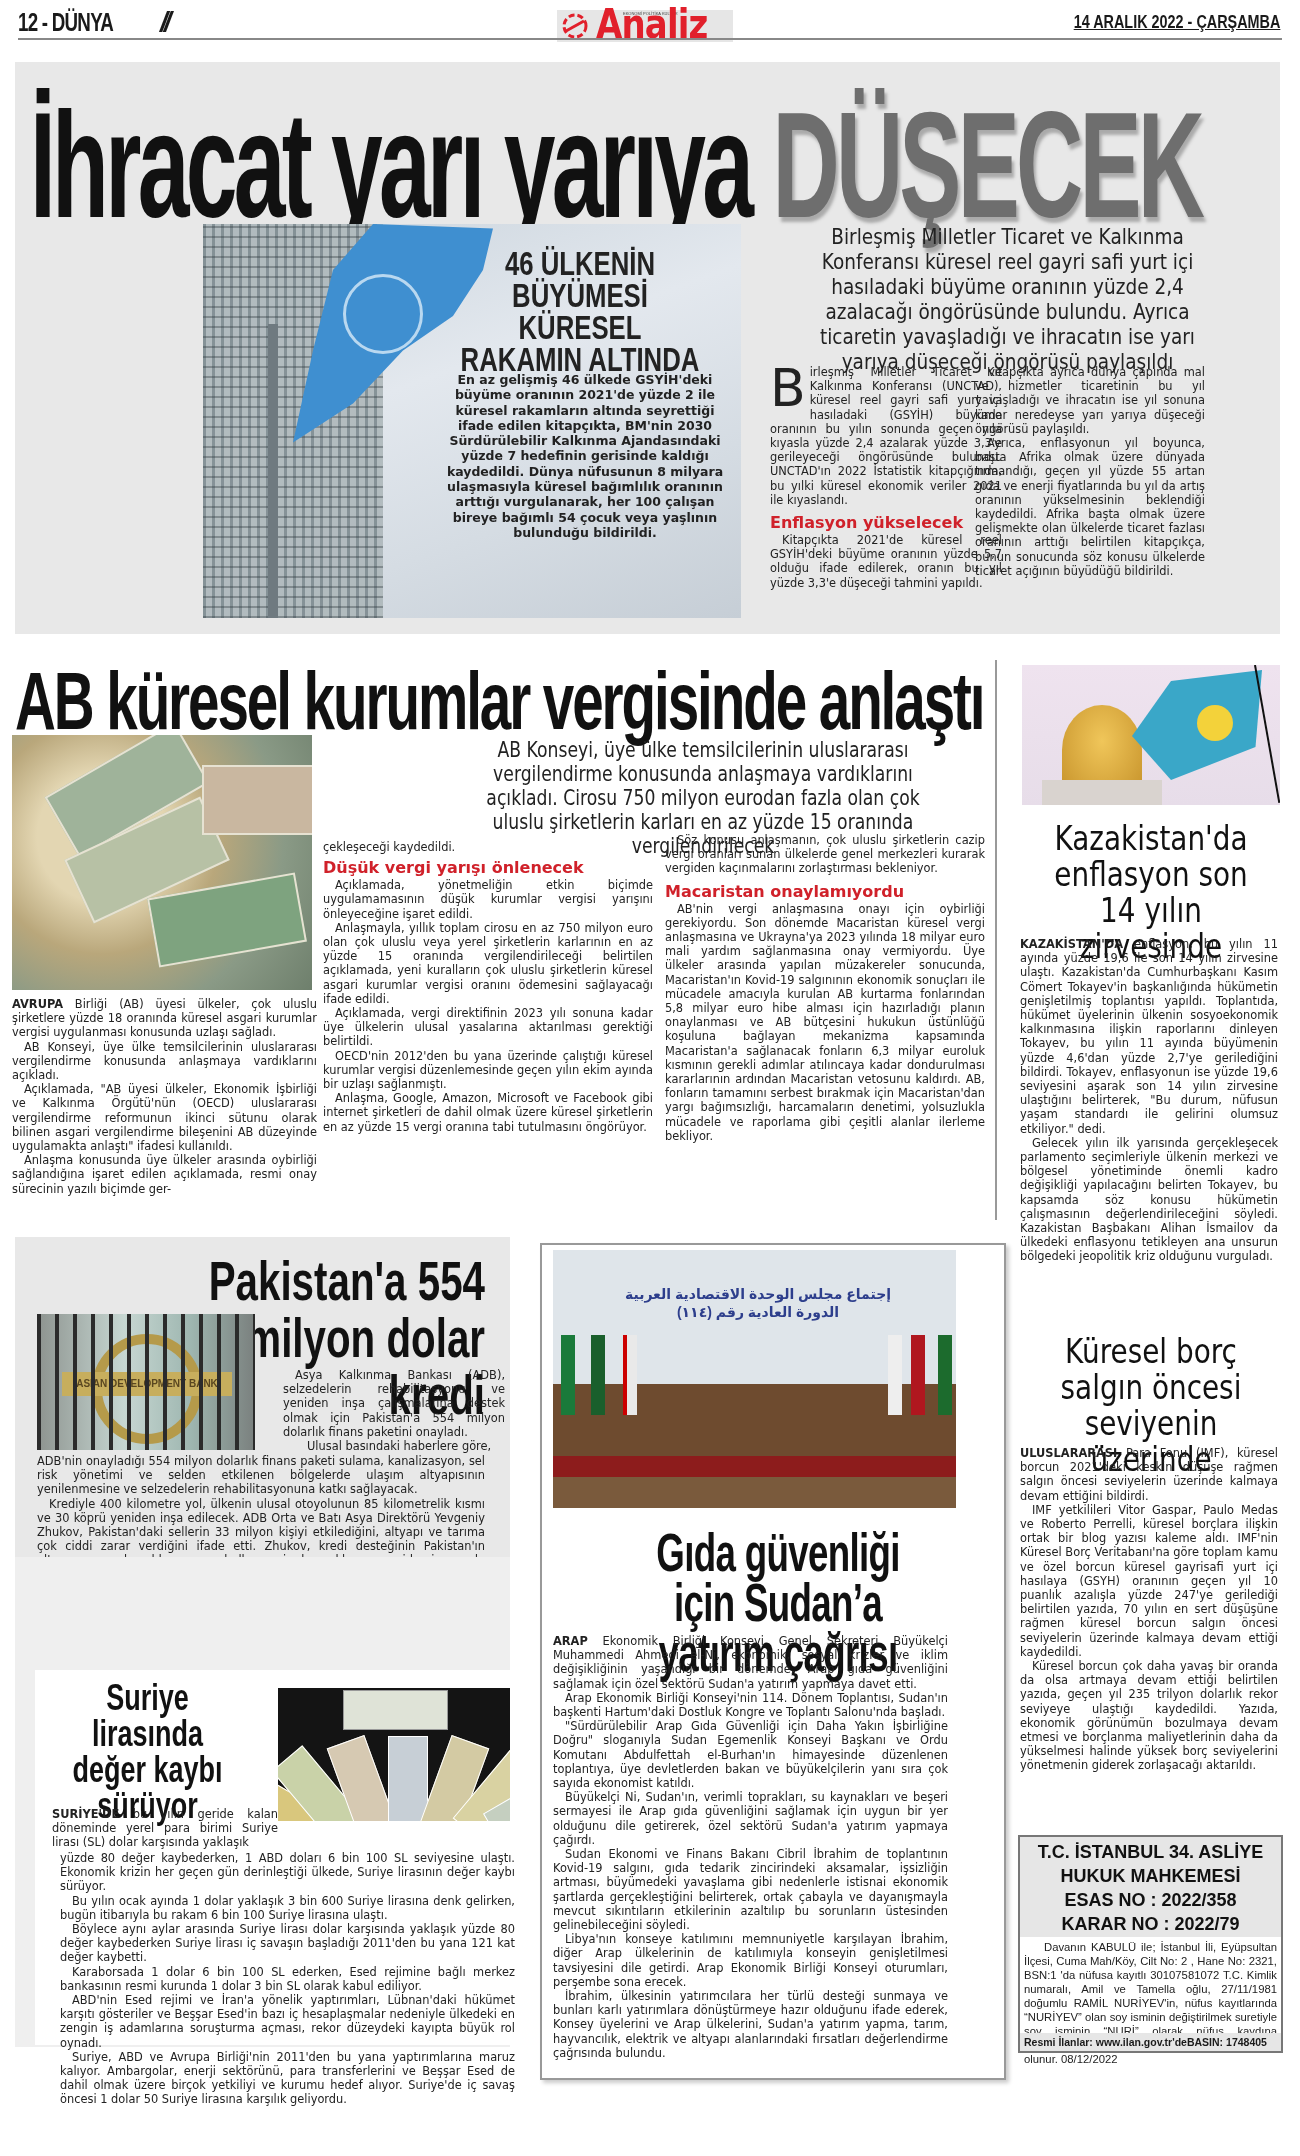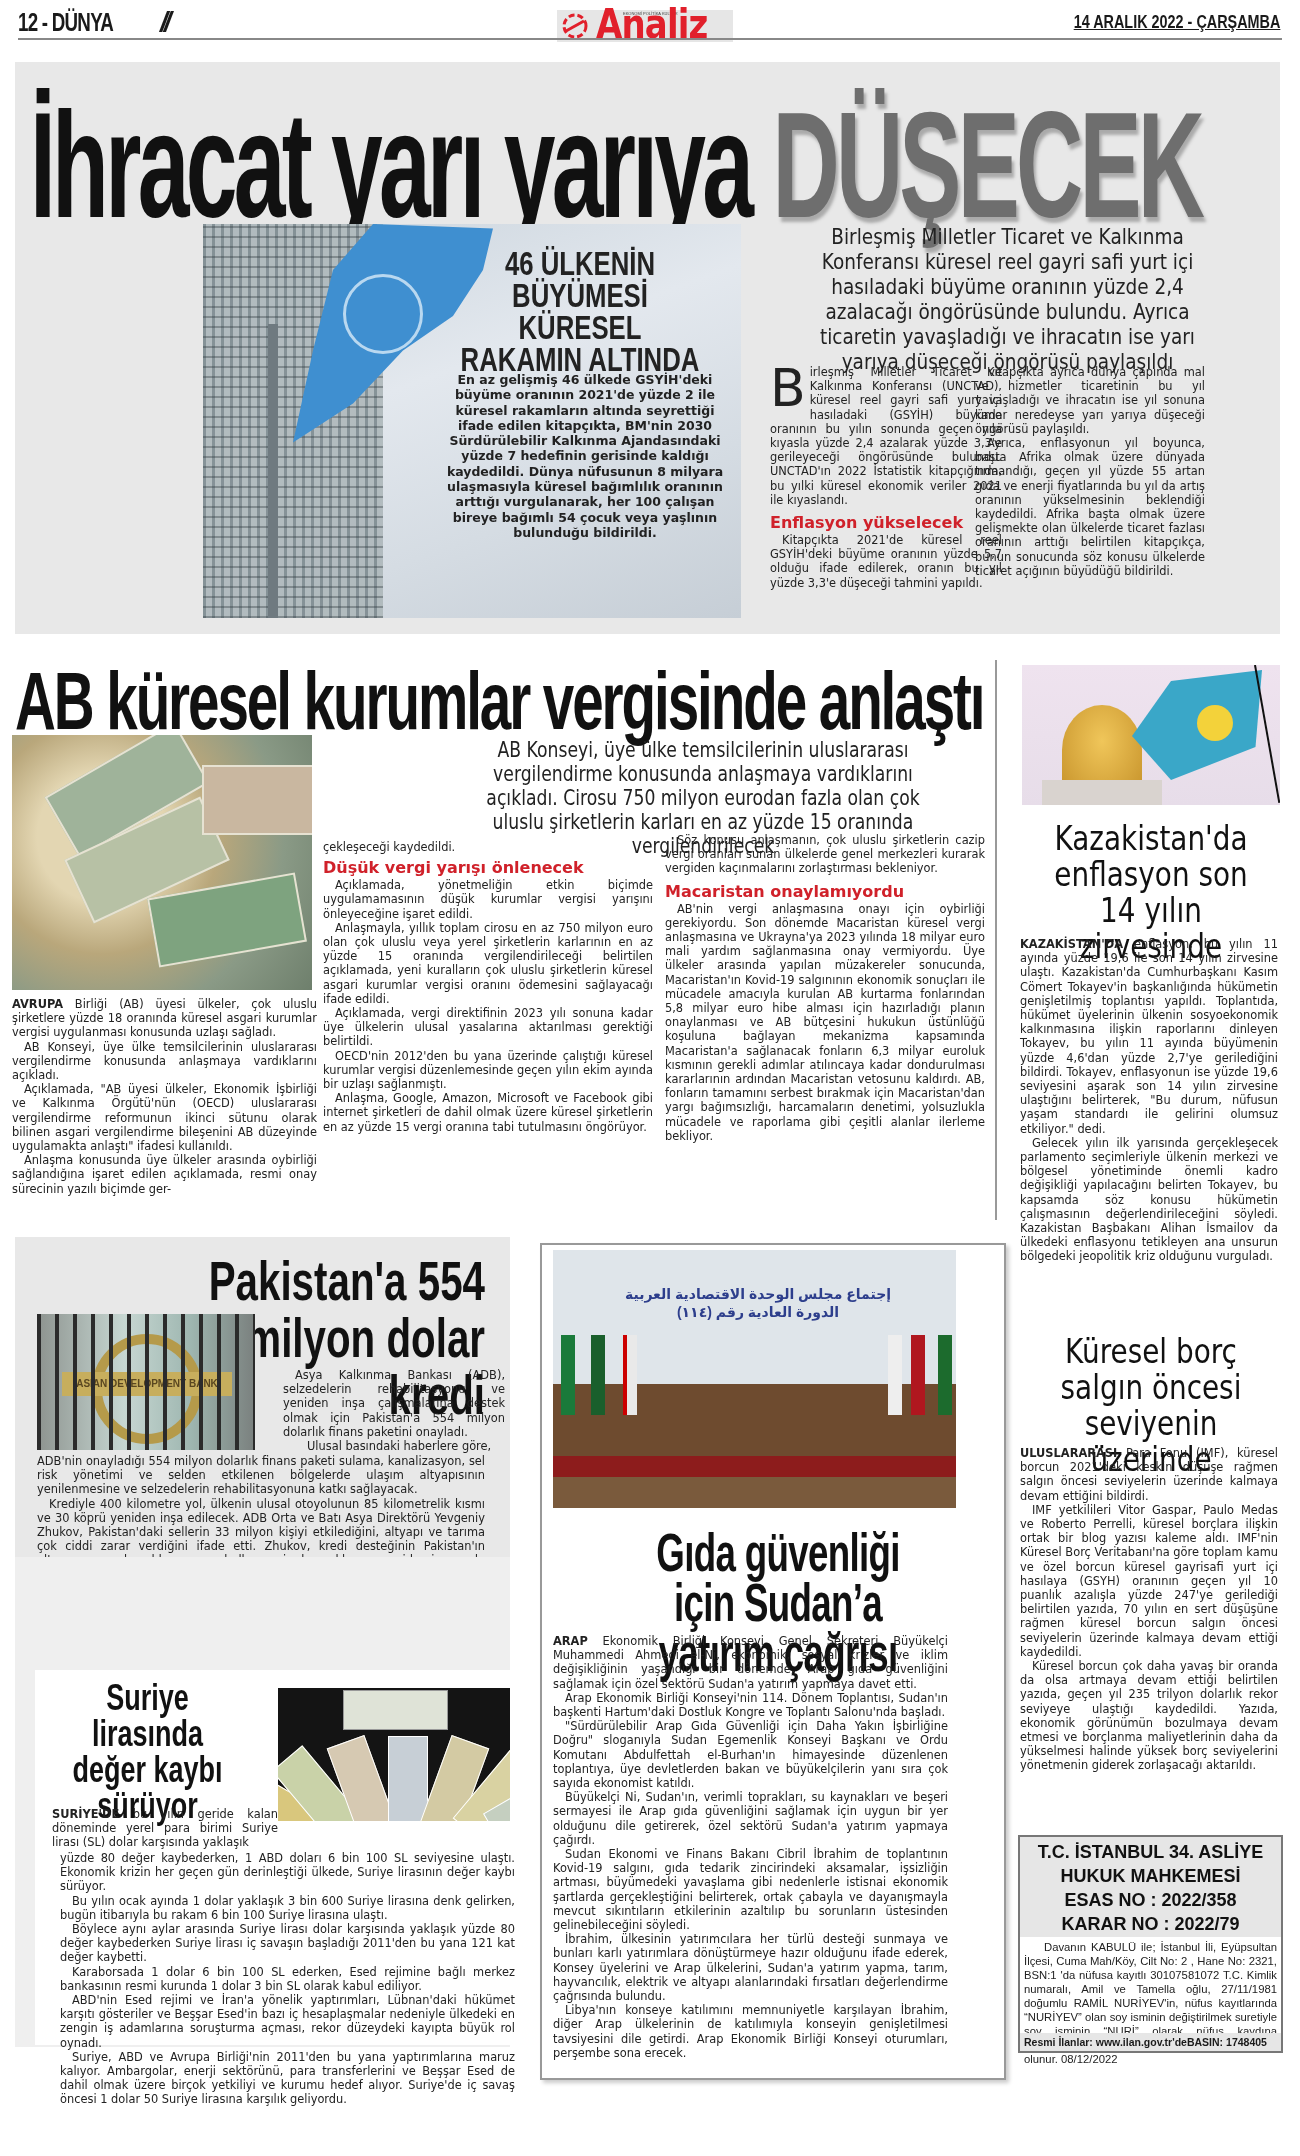--- a/index.html
+++ b/index.html
@@ -251,15 +251,15 @@
   <div class="sd-flag" style="left:358px;background:#b0171f;"></div>
   <div class="sd-flag" style="left:385px;background:#1c6b2d;"></div>
 </div>
 <div class="abs sd-head">Gıda güvenliği için Sudan’a yatırım çağrısı</div>
 <div class="abs body-text sd-body">
   <p class="noindent"><span class="lead-bold">ARAP</span><span> Ekonomik Birliği Konseyi Genel Sekreteri Büyükelçi Muhammedi Ahmedi el-Ni, ekonomik, sosyal krizler ve iklim değişikliğinin yaşandığı bir dönemde, Arap gıda güvenliğini sağlamak için özel sektörü Sudan'a yatırım yapmaya davet etti.</span></p>
   <p>Arap Ekonomik Birliği Konseyi'nin 114. Dönem Toplantısı, Sudan'ın başkenti Hartum'daki Dostluk Kongre ve Toplantı Salonu'nda başladı.</p>
   <p>"Sürdürülebilir Arap Gıda Güvenliği için Daha Yakın İşbirliğine Doğru" sloganıyla Sudan Egemenlik Konseyi Başkanı ve Ordu Komutanı Abdulfettah el-Burhan'ın himayesinde düzenlenen toplantıya, üye devletlerden bakan ve büyükelçilerin yanı sıra çok sayıda ekonomist katıldı.</p>
   <p>Büyükelçi Ni, Sudan'ın, verimli toprakları, su kaynakları ve beşeri sermayesi ile Arap gıda güvenliğini sağlamak için uygun bir yer olduğunu dile getirerek, özel sektörü Sudan'a yatırım yapmaya çağırdı.</p>
   <p>Sudan Ekonomi ve Finans Bakanı Cibril İbrahim de toplantının Kovid-19 salgını, gıda tedarik zincirindeki aksamalar, işsizliğin artması, büyümedeki yavaşlama gibi nedenlerle istisnai ekonomik şartlarda gerçekleştiğini belirterek, ortak çabayla ve dayanışmayla mevcut sıkıntıların etkilerinin azaltılıp bu sorunların üstesinden gelinebileceğini söyledi.</p>
+  <p>Libya'nın konseye katılımını memnuniyetle karşılayan İbrahim, diğer Arap ülkelerinin de katılımıyla konseyin genişletilmesi tavsiyesini dile getirdi. Arap Ekonomik Birliği Konseyi oturumları, perşembe sona erecek.</p>
   <p>İbrahim, ülkesinin yatırımcılara her türlü desteği sunmaya ve bunları karlı yatırımlara dönüştürmeye hazır olduğunu ifade ederek, Konsey üyelerini ve Arap ülkelerini, Sudan'a yatırım yapma, tarım, hayvancılık, elektrik ve altyapı alanlarındaki fırsatları değerlendirme çağrısında bulundu.</p>
-  <p>Libya'nın konseye katılımını memnuniyetle karşılayan İbrahim, diğer Arap ülkelerinin de katılımıyla konseyin genişletilmesi tavsiyesini dile getirdi. Arap Ekonomik Birliği Konseyi oturumları, perşembe sona erecek.</p>
 </div>
 
 </body></html>

